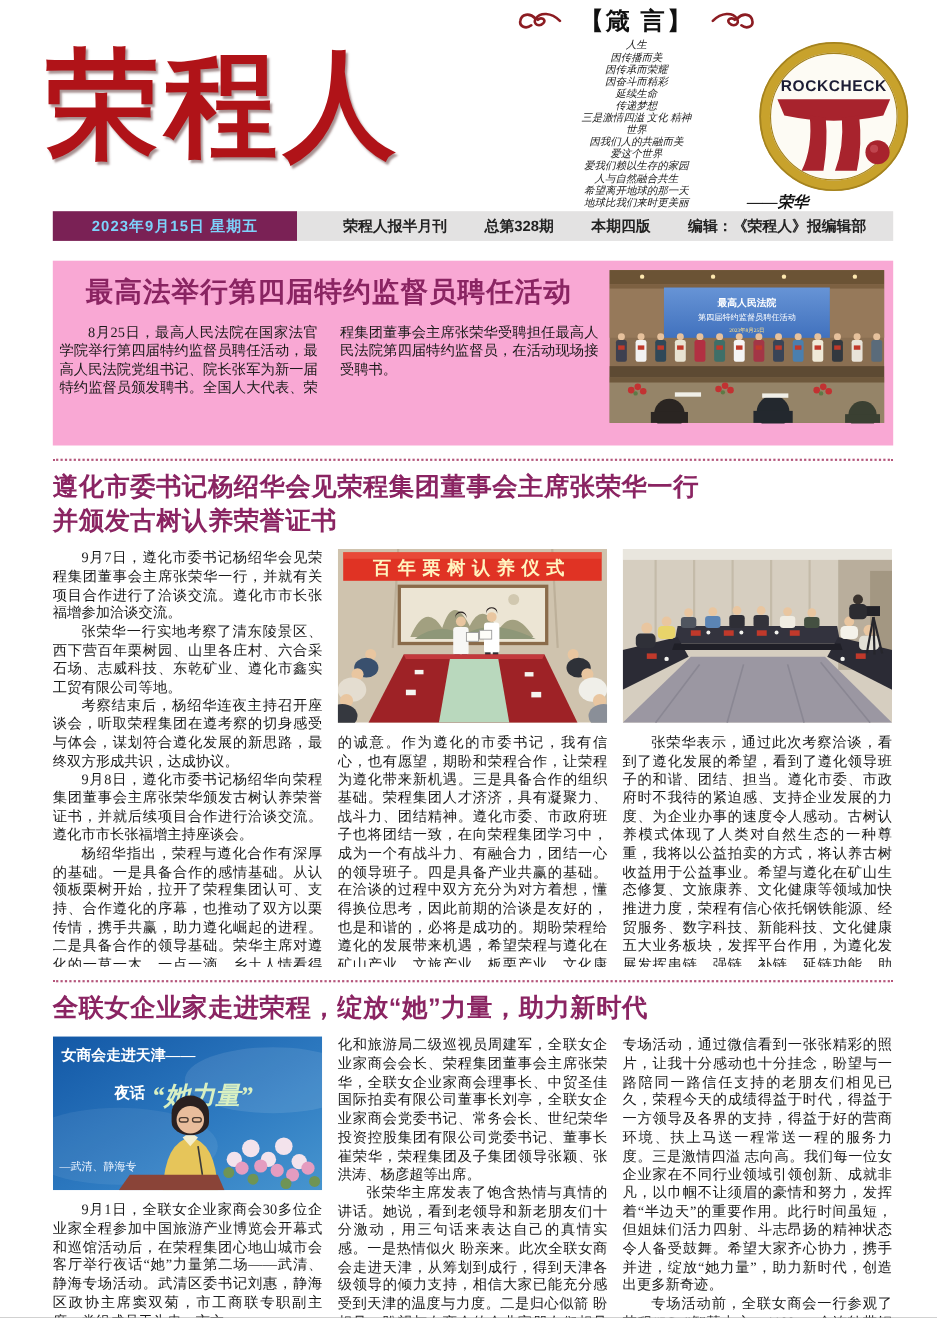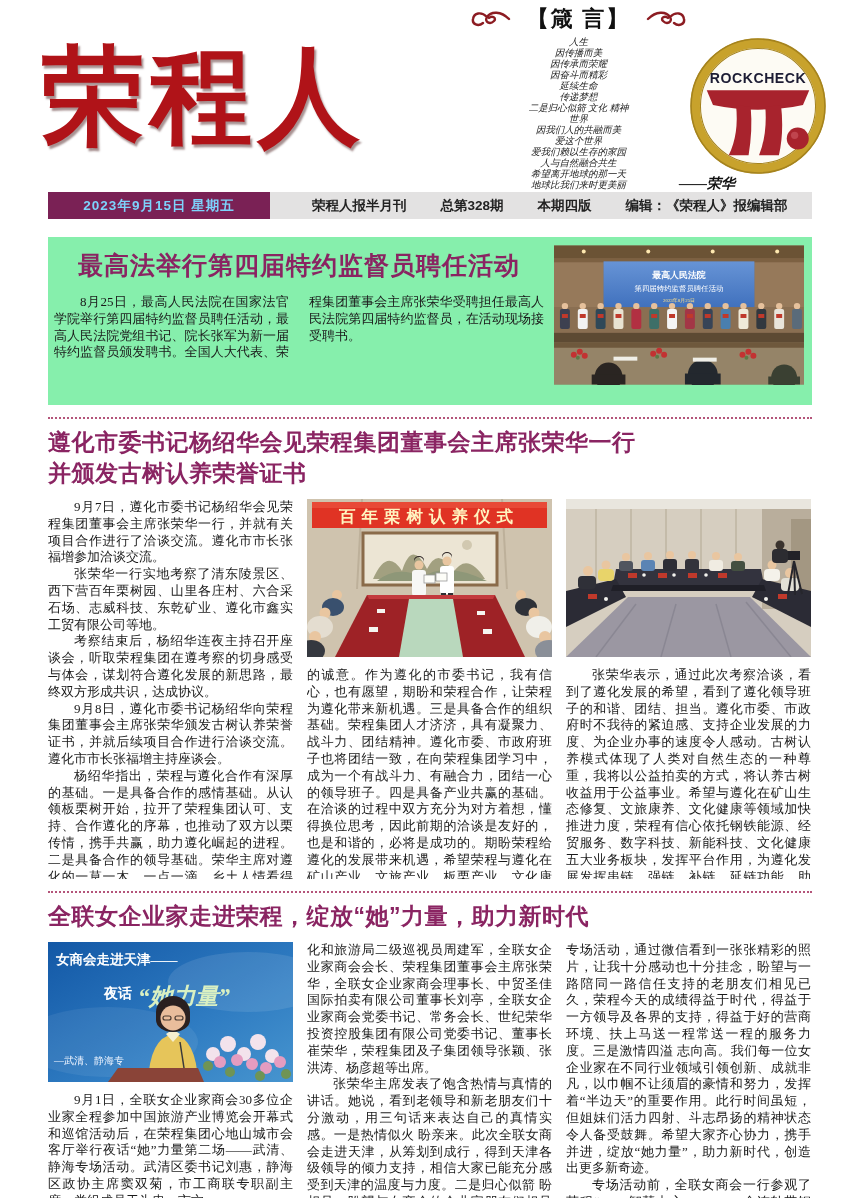--- a/index.html
+++ b/index.html
@@ -24,21 +24,21 @@
   .brand{position:absolute;right:-14px;top:38px;width:136px;height:136px;}
 
   
   .dateline{display:flex;height:27px;margin-top:2px;font-family:"Liberation Sans","DejaVu Sans",sans-serif;}
   .date-block{width:222px;background:#7a2155;color:#7dd3fc;font-size:13.5px;font-weight:bold;
       display:flex;align-items:center;justify-content:center;letter-spacing:1px;}
   .pub-info{flex:1;background:#e3e2e2;color:#222;font-size:13.5px;font-weight:bold;
       display:flex;align-items:center;gap:34px;padding-left:42px;}
 
   
-  .article1{margin-top:18px;background:#86efac;display:flex;padding:8px 8px 8px 6px;gap:10px;height:152px;}
+  .article1{margin-top:18px;background:#f9a8d4;display:flex;padding:8px 8px 8px 6px;gap:10px;height:152px;}
   .a1-left{width:494px;}
   .a1-title{margin:4px 0 12px 0;text-align:center;font-size:25px;font-weight:bold;color:#8a2462;
       font-family:"Liberation Sans","DejaVu Sans",sans-serif;letter-spacing:1px;}
   .a1-body{column-count:2;column-gap:20px;font-size:14.5px;line-height:24px;text-align:justify;}
   .a1-body p{margin:0;text-indent:2em;}
   .photo{display:block;}
 
   .dotted-sep{border-top:2px dotted #b4557a;margin:12px 0 8px 0;height:0;}
 
   .a-title{margin:6px 0 10px 0;text-align:left;font-size:23px;line-height:31px;font-weight:bold;
@@ -70,21 +70,21 @@
           <path d="M2,10 C10,2 20,2 24,8 C27,13 21,16 17,12 C14,9 19,6 22,9 M24,8 C30,2 37,4 38,10 C39,15 33,18 28,14" fill="none" stroke="#8c1c22" stroke-width="2.4" stroke-linecap="round"></path>
         </svg>
       </div>
       <div class="motto-lines">
             <p class="motto-line">人生</p>
             <p class="motto-line">因传播而美</p>
             <p class="motto-line">因传承而荣耀</p>
             <p class="motto-line">因奋斗而精彩</p>
             <p class="motto-line">延续生命</p>
             <p class="motto-line">传递梦想</p>
-            <p class="motto-line">二是归心似箭 文化 精神</p>
+            <p class="motto-line">三是激情四溢 文化 精神</p>
             <p class="motto-line">世界</p>
             <p class="motto-line">因我们人的共融而美</p>
             <p class="motto-line">爱这个世界</p>
             <p class="motto-line">爱我们赖以生存的家园</p>
             <p class="motto-line">人与自然融合共生</p>
             <p class="motto-line">希望离开地球的那一天</p>
             <p class="motto-line">地球比我们来时更美丽</p>
           </div>
       <div class="motto-sign">——荣华</div>
     </div>

